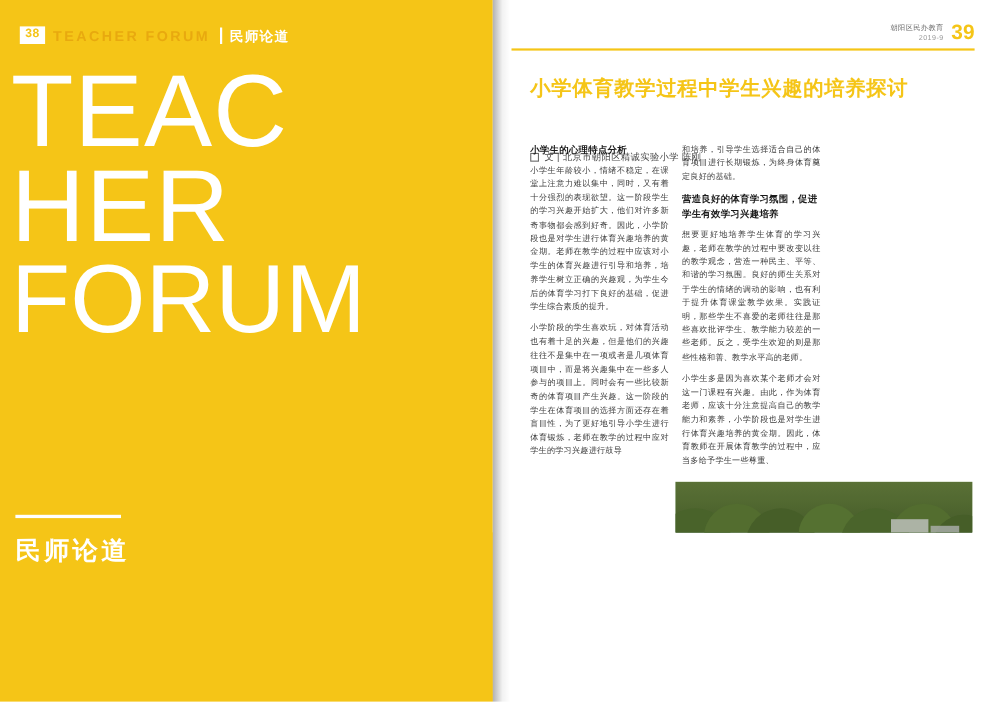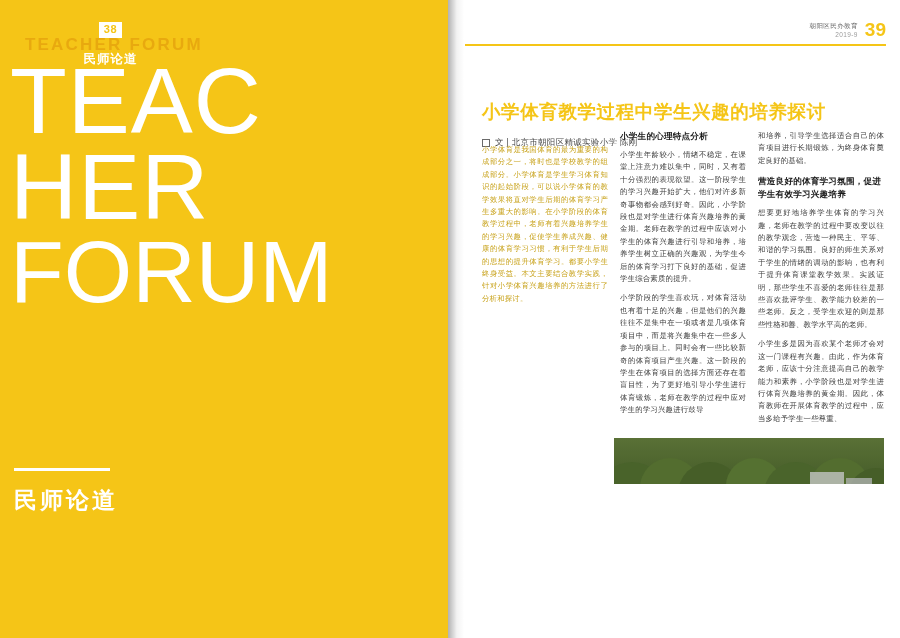--- a/index.html
+++ b/index.html
@@ -25,36 +25,35 @@
     width: 448px;
     height: 638px;
     background: #f5c517;
     overflow: hidden;
   }
   .left-header {
     position: absolute;
     top: 22px;
     left: 18px;
     display: flex;
-    align-items: center;
+    align-items: flex-end;
     height: 18px;
-    flex-direction: column;
   }
   .folio-box {
     background: #ffffff;
     color: #f5c517;
     font-size: 11px;
     font-weight: bold;
     padding: 1px 5px 2px 5px;
     line-height: 13px;
     letter-spacing: 0.5px;
   }
   .folio-en {
     color: #e8a90f;
-    font-size: 17px;
+    font-size: 13px;
     font-weight: bold;
     letter-spacing: 2.2px;
     margin-left: 7px;
     line-height: 14px;
   }
   .folio-divider {
     width: 2px;
     height: 15px;
     background: #ffffff;
     margin: 0 7px 0 9px;
@@ -155,21 +154,21 @@
     position: absolute;
     right: 14px;
     top: 44px;
     width: 421px;
     height: 1.5px;
     background: #f5c517;
   }
   .article-title {
     position: absolute;
     left: 34px;
-    top: 88px;
+    top: 56px;
     width: 400px;
     color: #f5c517;
     font-size: 18.5px;
     font-weight: bold;
     letter-spacing: 0.6px;
     line-height: 24px;
   }
   .byline {
     position: absolute;
     left: 34px;
@@ -271,23 +270,20 @@
 
     <h1 class="article-title">小学体育教学过程中学生兴趣的培养探讨</h1>
 
     <div class="byline">
       <span class="sq"></span>
       <span>文 | 北京市朝阳区精诚实验小学  陈刚</span>
     </div>
 
     <div class="cols">
 
-      <div class="col c1">
-        <p class="para">小学体育是我国体育的最为重要的构成部分之一，将时也是学校教学的组成部分。小学体育是学生学习体育知识的起始阶段，可以说小学体育的教学效果将直对学生后期的体育学习产生多重大的影响。在小学阶段的体育教学过程中，老师有着兴趣培养学生的学习兴趣，促使学生养成兴趣、健康的体育学习习惯，有利于学生后期的思想的提升体育学习。都要小学生终身受益。本文主要结合教学实践，针对小学体育兴趣培养的方法进行了分析和探讨。</p>
-      </div>
 
       <div class="col c2">
         <h2 class="subhead">小学生的心理特点分析</h2>
         <p class="para">小学生年龄较小，情绪不稳定，在课堂上注意力难以集中，同时，又有着十分强烈的表现欲望。这一阶段学生的学习兴趣开始扩大，他们对许多新奇事物都会感到好奇。因此，小学阶段也是对学生进行体育兴趣培养的黄金期。老师在教学的过程中应该对小学生的体育兴趣进行引导和培养，培养学生树立正确的兴趣观，为学生今后的体育学习打下良好的基础，促进学生综合素质的提升。</p>
         <p class="para">小学阶段的学生喜欢玩，对体育活动也有着十足的兴趣，但是他们的兴趣往往不是集中在一项或者是几项体育项目中，而是将兴趣集中在一些多人参与的项目上。同时会有一些比较新奇的体育项目产生兴趣。这一阶段的学生在体育项目的选择方面还存在着盲目性，为了更好地引导小学生进行体育锻炼，老师在教学的过程中应对学生的学习兴趣进行鼓导</p>
       </div>
 
       <div class="col c3">
         <p class="para">和培养，引导学生选择适合自己的体育项目进行长期锻炼，为终身体育奠定良好的基础。</p>
         <h2 class="subhead spaced">营造良好的体育学习氛围，促进学生有效学习兴趣培养</h2>

